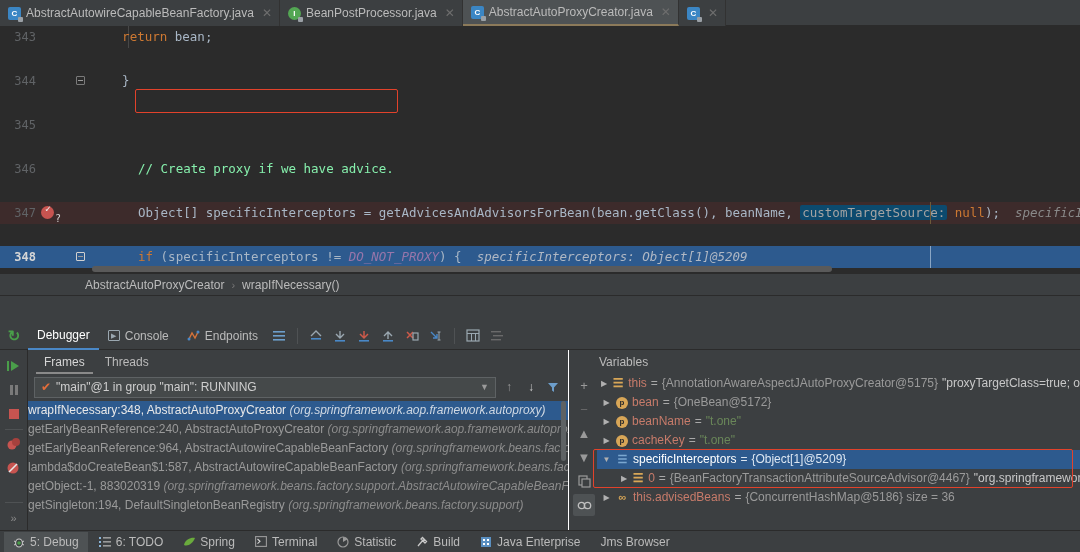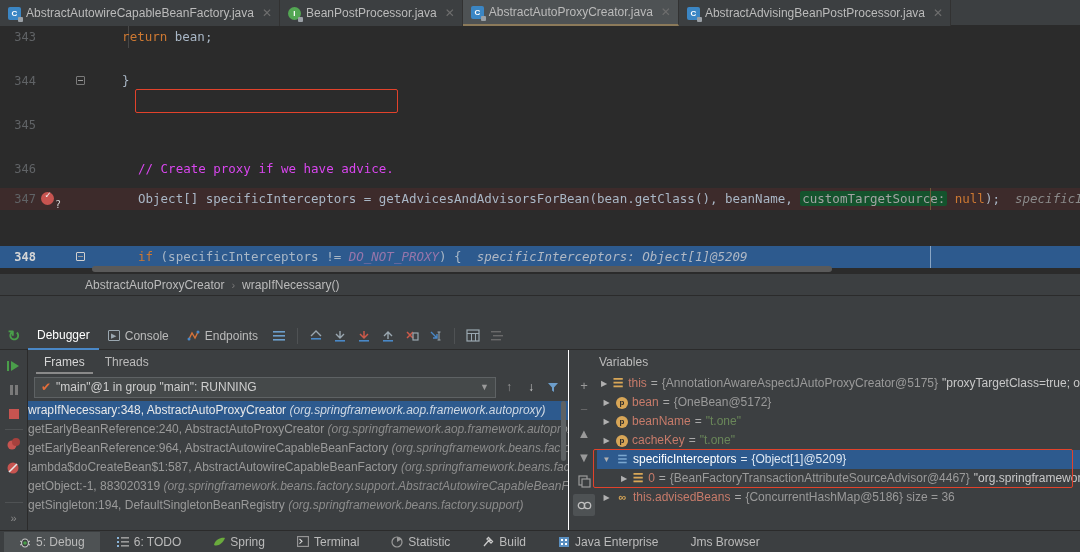--- a/index.html
+++ b/index.html
@@ -71,25 +71,25 @@
   }
   .bpdot .chk {
     position: absolute; left: 4px; top: -2px; color: #e8e8e8; font-size: 10px; line-height: 10px;
   }
   .bpq { position: absolute; left: 17px; top: 6px; font-size: 10px; color: #d4d4d4; }
   .code { position: absolute; left: 92px; top: 0; white-space: pre; }
   .vline { position: absolute; top: 0; width: 1px; height: 22px; background: #474747; }
 
   .k  { color: #cc7832; }              
   .f  { color: #a9b7c6; }              
-  .cm { color: #d946ef; }              
+  .cm { color: #86efac; }              
   .st { color: #9876aa; font-style: italic; }   
   .hint { color: #8a8a8a; font-style: italic; } 
   .param {
-    color: #a3a3a3; background: #14532d; border-radius: 2px; padding: 0 2px;
+    color: #a3a3a3; background: #0c4a6e; border-radius: 2px; padding: 0 2px;
   }
   .nullv { color: #cc7832; }
   .execHint { color: #b0b8c4; font-style: italic; }
   .redbox {
     position: absolute; border: 1.5px solid #e2422b; border-radius: 2px; pointer-events: none;
   }
   .hscroll {
     position: absolute; left: 92px; bottom: 2px; height: 6px; width: 740px;
     background: #5a5a5a; border-radius: 3px;
   }
@@ -229,21 +229,21 @@
   .varrow.sel .vval, .varrow.sel .veq { color: #dbe6f2; }
 
   
   .statusbar {
     position: absolute; bottom: 0; left: 0; width: 1080px; height: 22px;
     background: #3c3f41; display: flex; align-items: center;
     border-top: 1px solid #2b2b2b; padding-left: 4px; gap: 2px;
   }
   .sbitem {
     display: flex; align-items: center; gap: 5px; height: 20px;
-    padding: 0 15px; font-size: 12px; color: #bbbbbb; white-space: nowrap;
+    padding: 0 9px; font-size: 12px; color: #bbbbbb; white-space: nowrap;
   }
   .sbitem.active { background: #4e5254; }
   .mini { width: 12px; height: 12px; display: inline-block; position: relative; }
 </style>
 </head>
 <body>
 
 <div id="app">
 
   <div class="tabbar">
@@ -257,21 +257,20 @@
       <span>BeanPostProcessor.java</span>
       <span class="tclose">✕</span>
     </div>
     <div class="tab active">
       <span class="ficon cls">C<span class="lockmark"></span></span>
       <span>AbstractAutoProxyCreator.java</span>
       <span class="tclose">✕</span>
     </div>
     <div class="tab">
       <span class="ficon cls">C<span class="lockmark"></span></span>
-      <span>AbstractAdvisingBeanPostProcessor.java</span>
       <span class="tclose">✕</span>
     </div>
   </div>
 
   <div class="editor">
 
     <div class="eline" style="top:0">
       <span class="gutter-num">343</span>
       <span class="vline" style="left:128px"></span>
       <span class="code"><span class="k">    return</span><span class="f"> bean;</span></span>
@@ -285,21 +284,21 @@
 
     <div class="eline" style="top:44px">
       <span class="gutter-num">345</span>
     </div>
 
     <div class="eline" style="top:66px">
       <span class="gutter-num">346</span>
       <span class="code" style="left:138px"><span class="cm">// Create proxy if we have advice.</span></span>
     </div>
 
-    <div class="eline bp" style="top:74px">
+    <div class="eline bp" style="top:88px">
       <span class="gutter-num">347</span>
       <span class="gutter-ico">
         <span class="bpdot"><span class="chk">✓</span></span><span class="bpq">?</span>
       </span>
       <span class="code" style="left:138px"><span class="f">Object[] specificInterceptors = getAdvicesAndAdvisorsForBean(bean.getClass(), beanName, </span><span class="param">customTargetSource:</span><span class="nullv"> </span><span class="nullv">null</span><span class="f">);  </span><span class="hint">specificInter</span></span>
       <span class="vline" style="left:930px; background:#6d5a3a;"></span>
     </div>
 
     <div class="eline exec" style="top:110px">
       <span class="gutter-num">348</span>

